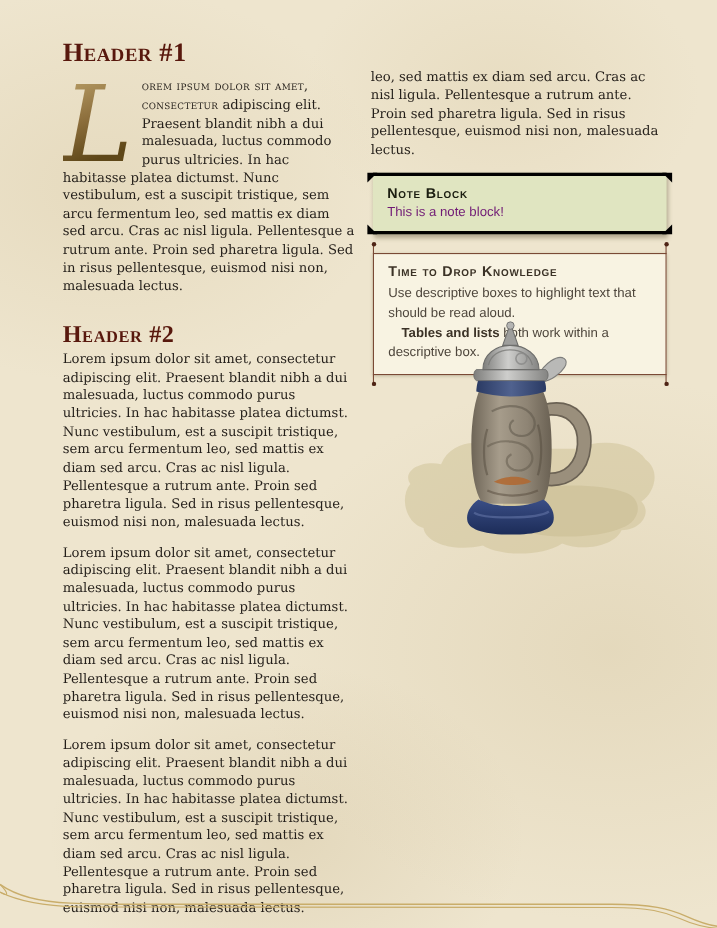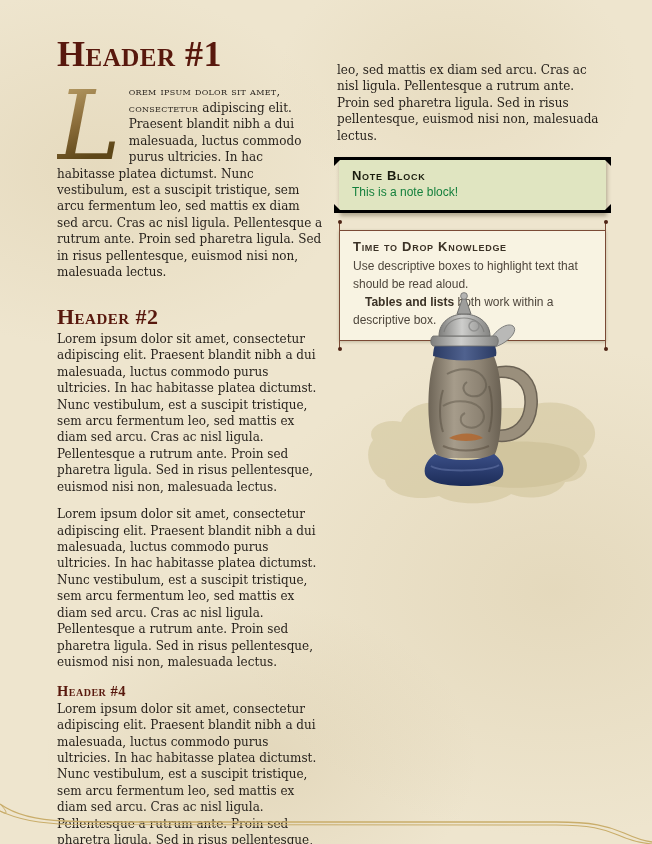--- a/index.html
+++ b/index.html
@@ -23,21 +23,21 @@
   .col-right { left: 337px; width: 271px; top: 62px; }
 
   h1.brew, h2.brew, h3.brew, h4.brew {
     font-family: "Liberation Serif", serif;
     font-variant: small-caps;
     font-weight: 700;
     color: #58180D;
     letter-spacing: 0.5px;
     line-height: 1.05;
   }
-  h1.brew { font-size: 36px; margin: 0 0 9px; }
+  h1.brew { font-size: 24px; margin: 0 0 9px; }
   h2.brew { font-size: 22px; margin: 24px 0 3px; }
   h3.brew { font-size: 17px; margin: 14px 0 7px; border-bottom: 2px solid #C9AD6A; padding-bottom: 2px; }
   h4.brew { font-size: 14.5px; margin: 13px 0 2px; }
 
   p.body {
     font-size: 12px; line-height: 1.37;
     color: #241F1A;
     margin: 0 0 11px;
     text-align: left;
   }
@@ -68,21 +68,21 @@
   .note .corner { position: absolute; width: 0; height: 0; }
   .note .c-tl { top: -3px; left: -5px;  border-top: 9px solid #000; border-right: 9px solid transparent; }
   .note .c-tr { top: -3px; right: -5px; border-top: 9px solid #000; border-left: 9px solid transparent; }
   .note .c-bl { bottom: -3px; left: -5px;  border-bottom: 9px solid #000; border-right: 9px solid transparent; }
   .note .c-br { bottom: -3px; right: -5px; border-bottom: 9px solid #000; border-left: 9px solid transparent; }
   .note-title {
     font-variant: small-caps; font-weight: 700;
     font-size: 13px; letter-spacing: 0.7px;
     color: #1B1D10; margin-bottom: 2px;
   }
-  .note-body { font-size: 12px; color: #15803d; }
+  .note-body { font-size: 12px; color: #701a75; }
 
   
   .descriptive {
     position: relative;
     background: #F8F3E2;
     border: 1px solid #7A4A35;
     padding: 8px 13px 11px;
     margin: 17px 2px 0 2px;
     box-shadow: 0 1px 3px rgba(60,50,20,0.25);
     font-family: "Liberation Sans", sans-serif;
@@ -120,21 +120,20 @@
 
     <h1 class="brew">Header #1</h1>
 
     <p class="body"><span class="dropcap">L</span><span class="firstline-caps">orem ipsum dolor sit amet, consectetur</span><span> adipiscing elit. Praesent blandit nibh a dui malesuada, luctus commodo purus ultricies. In hac habitasse platea dictumst. Nunc vestibulum, est a suscipit tristique, sem arcu fermentum leo, sed mattis ex diam sed arcu. Cras ac nisl ligula. Pellentesque a rutrum ante. Proin sed pharetra ligula. Sed in risus pellentesque, euismod nisi non, malesuada lectus.</span></p>
 
     <h2 class="brew">Header #2</h2>
     <p class="body">Lorem ipsum dolor sit amet, consectetur adipiscing elit. Praesent blandit nibh a dui malesuada, luctus commodo purus ultricies. In hac habitasse platea dictumst. Nunc vestibulum, est a suscipit tristique, sem arcu fermentum leo, sed mattis ex diam sed arcu. Cras ac nisl ligula. Pellentesque a rutrum ante. Proin sed pharetra ligula. Sed in risus pellentesque, euismod nisi non, malesuada lectus.</p>
 
     <p class="body">Lorem ipsum dolor sit amet, consectetur adipiscing elit. Praesent blandit nibh a dui malesuada, luctus commodo purus ultricies. In hac habitasse platea dictumst. Nunc vestibulum, est a suscipit tristique, sem arcu fermentum leo, sed mattis ex diam sed arcu. Cras ac nisl ligula. Pellentesque a rutrum ante. Proin sed pharetra ligula. Sed in risus pellentesque, euismod nisi non, malesuada lectus.</p>
 
-    <h4 class="brew">Header #4</h4>
     <p class="body">Lorem ipsum dolor sit amet, consectetur adipiscing elit. Praesent blandit nibh a dui malesuada, luctus commodo purus ultricies. In hac habitasse platea dictumst. Nunc vestibulum, est a suscipit tristique, sem arcu fermentum leo, sed mattis ex diam sed arcu. Cras ac nisl ligula. Pellentesque a rutrum ante. Proin sed pharetra ligula. Sed in risus pellentesque, euismod nisi non, malesuada lectus.</p>
 
   </div>
 
   <div class="col col-right">
 
     <p class="body">leo, sed mattis ex diam sed arcu. Cras ac nisl ligula. Pellentesque a rutrum ante. Proin sed pharetra ligula. Sed in risus pellentesque, euismod nisi non, malesuada lectus.</p>
 
     <div class="note">
       <span class="corner c-tl"></span>

